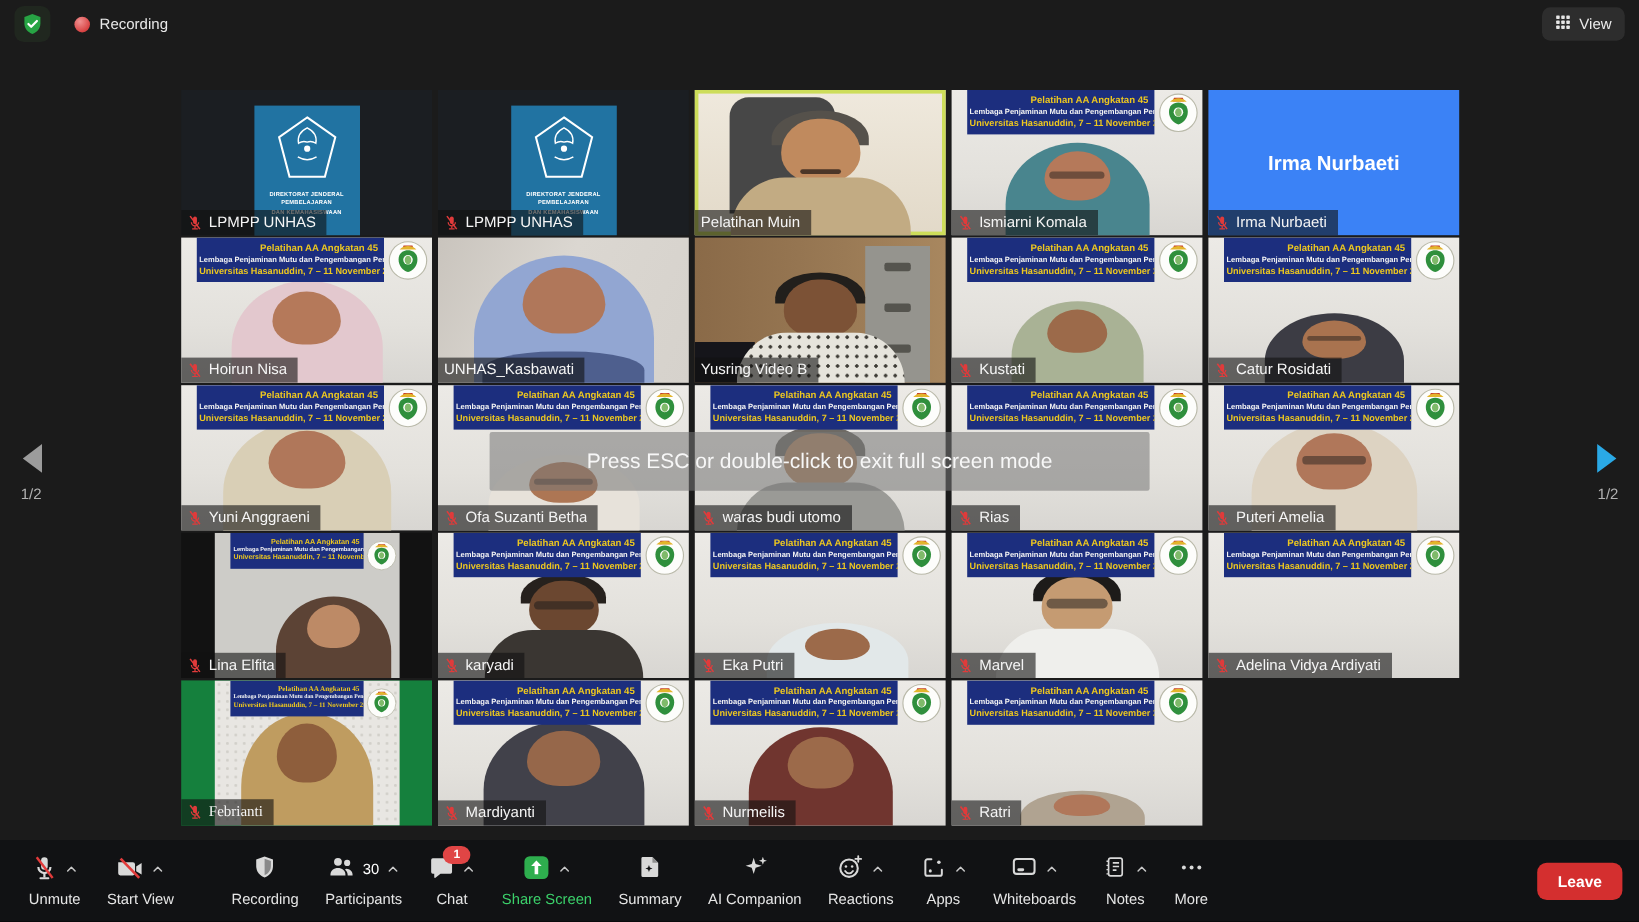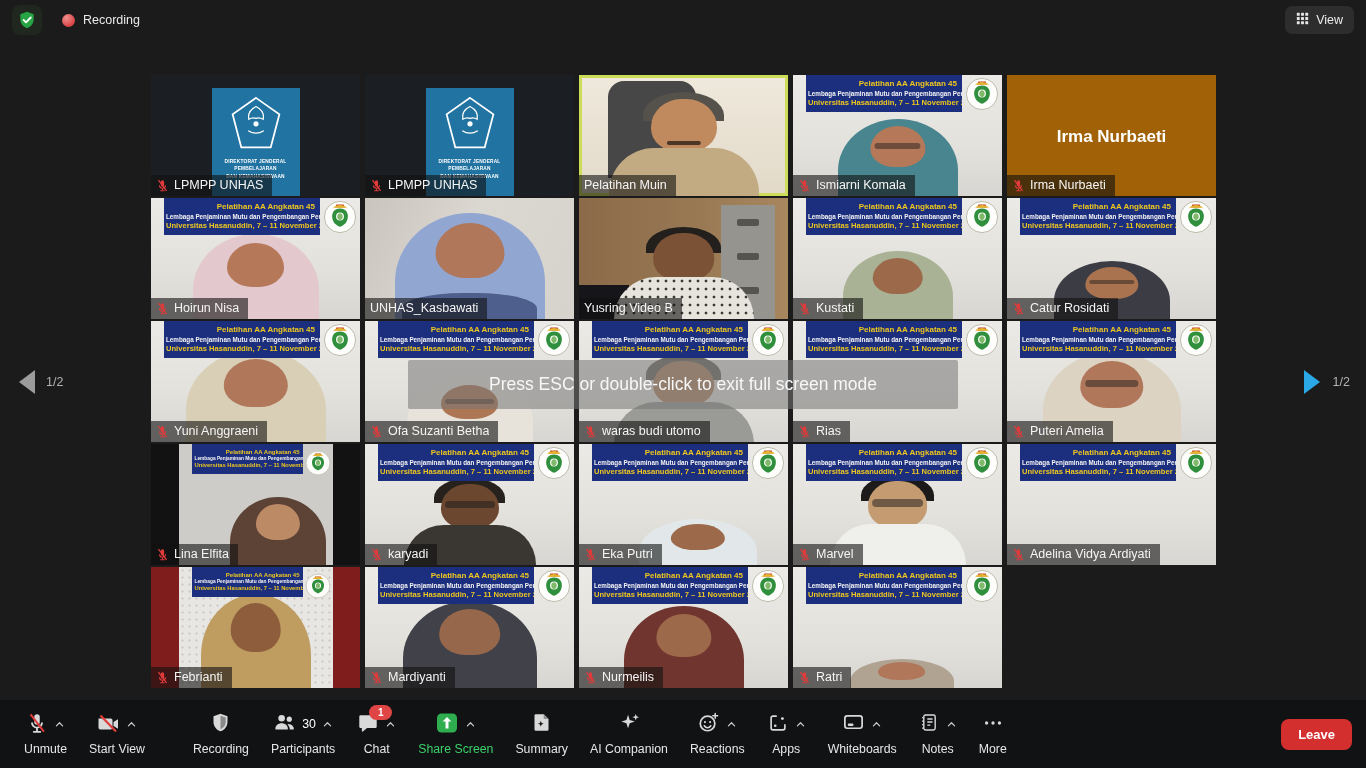--- a/index.html
+++ b/index.html
@@ -49,21 +49,21 @@
   
   .logocard{position:absolute;left:50%;top:13px;transform:translateX(-50%);width:88px;height:103px;
             background:#2173a2;display:flex;flex-direction:column;align-items:center;padding-top:7px;z-index:1;}
   .lc-text{margin-top:3px;color:#fff;font-size:4.8px;font-weight:bold;text-align:center;line-height:1.55;letter-spacing:.2px;}
 
   
   .esc{position:absolute;left:408px;top:360px;width:550px;height:49px;background:rgba(118,118,118,.55);
        color:#f7f7f7;font-size:17.5px;display:flex;align-items:center;justify-content:center;z-index:6;border-radius:2px;}
 
   
-  .pg{position:absolute;z-index:7;display:flex;flex-direction:row;align-items:center;gap:10px;cursor:pointer;}
+  .pg{position:absolute;z-index:7;display:flex;flex-direction:column;align-items:center;gap:10px;cursor:pointer;}
   .pg .lab{color:#b2b2b2;font-size:12.5px;}
   .pg.left{left:16px;top:369px;}
   .pg.right{right:16px;top:369px;}
 
   
   .toolbar{position:absolute;left:0;right:0;bottom:0;height:68px;background:#111214;display:flex;
            align-items:stretch;padding:0 14px;gap:2px;}
   .tbtn{display:flex;flex-direction:column;align-items:center;justify-content:center;gap:6px;padding:0 10px;
         color:#e6e6e6;font-size:12.3px;cursor:pointer;position:relative;white-space:nowrap;}
   .tbtn .irow{display:flex;align-items:center;gap:6px;height:24px;}
@@ -215,21 +215,21 @@
                 <path d="M5.5 11.5a6.5 6.5 0 0 0 13 0h-2a4.5 4.5 0 0 1-9 0z"></path>
                 <rect x="11" y="17.5" width="2" height="3.5"></rect>
                 <rect x="7.5" y="20.8" width="9" height="1.7" rx=".8"></rect>
               </g>
               <line x1="4.5" y1="2" x2="19.5" y2="22" stroke="#e03b3b" stroke-width="2.4"></line>
             </svg>
           </div>
           <span class="nm">Ismiarni Komala</span>
         </div>
       </div>
-      <div class="tile" style="background: #a16207;">
+      <div class="tile" style="background: #3b82f6;">
         <div class="center-name">Irma Nurbaeti</div>
         <div class="plate">
           <div class="pmic">
             <svg viewBox="0 0 24 24" width="13" height="13">
               <g fill="#e03b3b">
                 <rect x="9" y="2.5" width="6" height="11.5" rx="3"></rect>
                 <path d="M5.5 11.5a6.5 6.5 0 0 0 13 0h-2a4.5 4.5 0 0 1-9 0z"></path>
                 <rect x="11" y="17.5" width="2" height="3.5"></rect>
                 <rect x="7.5" y="20.8" width="9" height="1.7" rx=".8"></rect>
               </g>
@@ -755,21 +755,21 @@
                 <path d="M5.5 11.5a6.5 6.5 0 0 0 13 0h-2a4.5 4.5 0 0 1-9 0z"></path>
                 <rect x="11" y="17.5" width="2" height="3.5"></rect>
                 <rect x="7.5" y="20.8" width="9" height="1.7" rx=".8"></rect>
               </g>
               <line x1="4.5" y1="2" x2="19.5" y2="22" stroke="#e03b3b" stroke-width="2.4"></line>
             </svg>
           </div>
           <span class="nm">Adelina Vidya Ardiyati</span>
         </div>
       </div>
-      <div class="tile" style="background: #7f1d1d;">
+      <div class="tile" style="background: #15803d; font-family: Liberation Serif, serif;">
         <div style="position: absolute; left: 50%; transform: translateX(-50%); top: 0px; bottom: 0px; width: 154px; background: radial-gradient(rgb(210, 208, 202) 1px, transparent 1.3px) 0% 0% / 7px 7px rgb(232, 230, 226); overflow: hidden;">
           <div style="position: absolute; left: 50%; top: 22%; bottom: -8px; width: 110px; margin-left: -55px; z-index: 0;">
             <div style="position: absolute; inset: 0px; background: rgb(191, 156, 96); border-radius: 50% 50% 16% 16% / 60% 60% 8% 8%;">
               <div style="position: absolute; left: 50%; transform: translateX(-50%); top: 9%; width: 46%; height: 48%; background: rgb(142, 94, 60); border-radius: 50% 50% 44% 44% / 56% 56% 44% 44%;"></div>
             </div>
           </div>
           <div class="banner sm">
             <div class="bt">
               <div class="b1">Pelatihan AA Angkatan 45</div>
               <div class="b2">Lembaga Penjaminan Mutu dan Pengembangan Pendidikan</div>

